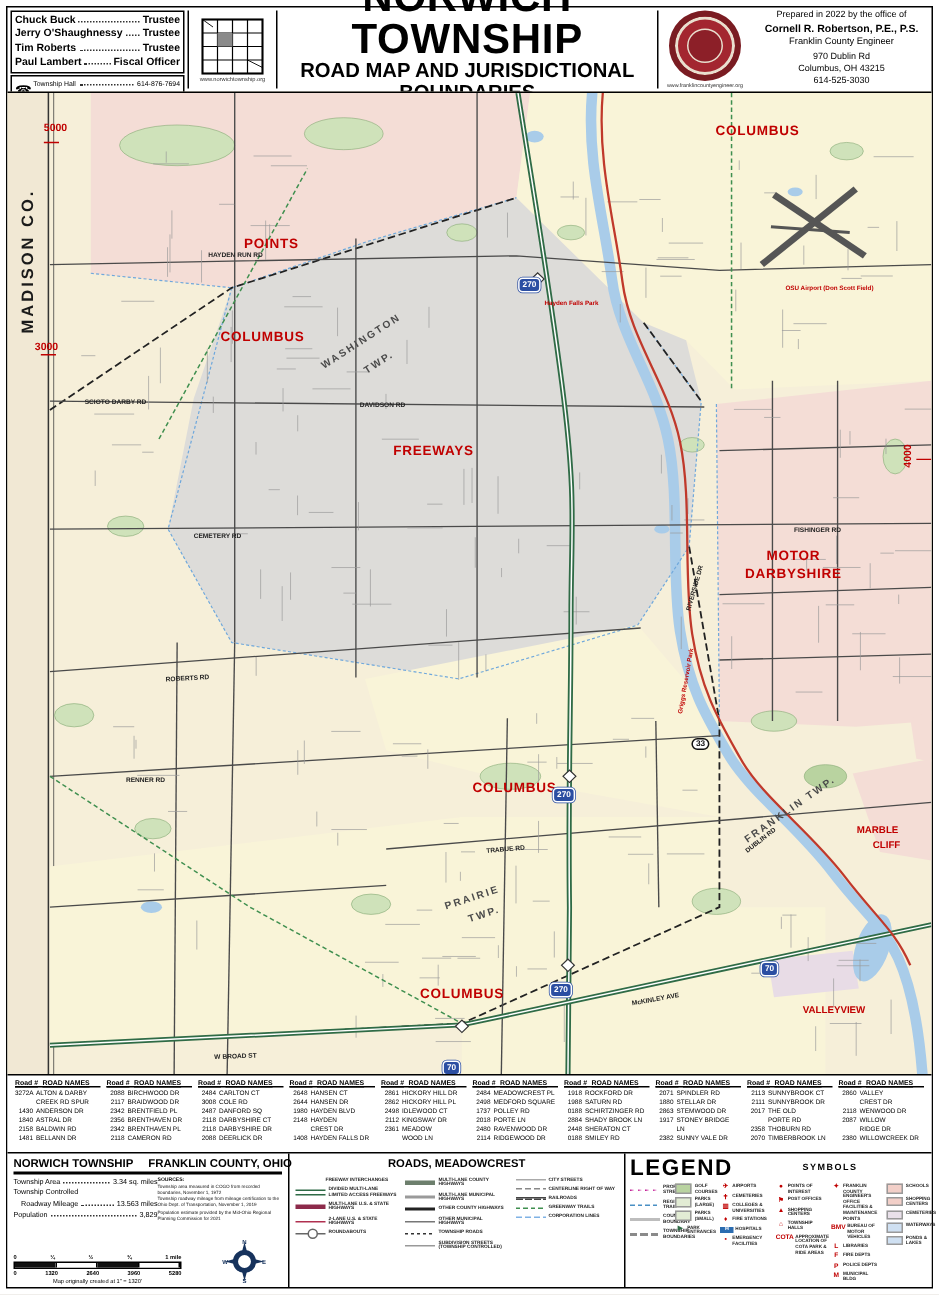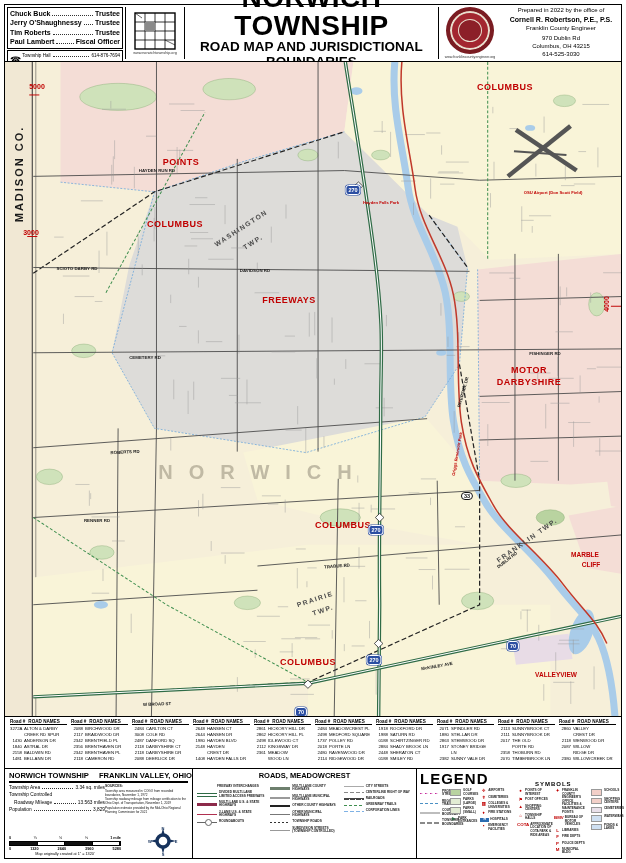--- a/index.html
+++ b/index.html
@@ -100,21 +100,21 @@
   .ls-row{height:1px!important;background:repeating-linear-gradient(90deg,#888 0 4px,transparent 4px 6px);}
   .ls-railroad{height:1px!important;background:repeating-linear-gradient(90deg,#444 0 5px,transparent 5px 6px);border-top:.5px solid #444;}
   .ls-trail{height:1px!important;background:repeating-linear-gradient(90deg,#3f8f4f 0 3px,transparent 3px 5px);}
   .ls-corp{height:1.3px!important;background:repeating-linear-gradient(90deg,#7fb2e5 0 4px,transparent 4px 6px);}
   .ls-proposed{height:1px!important;background:repeating-linear-gradient(90deg,#b08,transparent 3px 5px);}
   .ls-regtrail{height:1.2px!important;background:repeating-linear-gradient(90deg,#4a90c4 0 3px,transparent 3px 5px);}
   .ls-cnty-bnd{height:2.4px!important;background:#bdbdbd;}
   .ls-twp-bnd{height:1.4px!important;background:repeating-linear-gradient(90deg,#8a8a8a 0 5px,transparent 5px 7px);}
   
   .lg{flex:1;min-width:0;padding:1px 3px;box-sizing:border-box;}
-  .lg-head{display:flex;align-items:flex-end;}
+  .lg-head{display:flex;align-items:center;}
   .lg-title{font-size:15px;font-weight:bold;letter-spacing:1px;}
   .sym-title{flex:1;text-align:center;font-size:6px;font-weight:bold;letter-spacing:1px;}
   .lg-cols{display:flex;gap:3px;}
   .lg-col{flex:1;min-width:0;}
   .lg-col.narrow{flex:.8;}
   .lswatch{width:9px;height:4.5px;flex:0 0 auto;margin-right:2px;border:.4px solid #999;}
   .licon{flex:0 0 auto;min-width:7px;text-align:center;color:#c00000;font-weight:bold;font-size:4.4px;margin-right:1px;line-height:1;}
   .licon:empty{display:none;}
   .licon.hosp{color:#fff;background:#2b6cb0;font-size:3.6px;padding:.5px 1px;}
   .licon.green{color:#2f6b46;}
@@ -519,21 +519,20 @@
           <div class="mlab marker" style="left: 26px; top: 170px;">3000</div>
           <div class="mlab marker" style="left: 601px; top: 242px; transform: translate(-50%, -50%) rotate(-90deg);">4000</div>
           <div class="mlab city" style="left: 176px; top: 100px;">POINTS</div>
           <div class="mlab city" style="left: 170px; top: 162px;">COLUMBUS</div>
           <div class="mlab twp" style="left: 236px; top: 166px; transform: translate(-50%, -50%) rotate(-33deg);">WASHINGTON</div>
           <div class="mlab twp" style="left: 248px; top: 180px; transform: translate(-50%, -50%) rotate(-33deg);">TWP.</div>
           <div class="mlab city" style="left: 500px; top: 25px;">COLUMBUS</div>
           <div class="mlab city" style="left: 284px; top: 238px;">FREEWAYS</div>
           <div class="mlab city" style="left: 524px; top: 308px;">MOTOR</div>
           <div class="mlab city" style="left: 524px; top: 320px;">DARBYSHIRE</div>
-          <div class="mlab norwich" style="left: 258px; top: 410px;">NORWICH</div>
           <div class="mlab city" style="left: 338px; top: 463px;">COLUMBUS</div>
           <div class="mlab twp" style="left: 310px; top: 537px; transform: translate(-50%, -50%) rotate(-18deg);">PRAIRIE</div>
           <div class="mlab twp" style="left: 318px; top: 548px; transform: translate(-50%, -50%) rotate(-18deg);">TWP.</div>
           <div class="mlab twp" style="left: 522px; top: 478px; transform: translate(-50%, -50%) rotate(-35deg);">FRANKLIN TWP.</div>
           <div class="mlab city" style="left: 303px; top: 600px;">COLUMBUS</div>
           <div class="mlab city-sm" style="left: 580px; top: 492px;">MARBLE</div>
           <div class="mlab city-sm" style="left: 586px; top: 502px;">CLIFF</div>
           <div class="mlab city-sm" style="left: 551px; top: 612px;">VALLEYVIEW</div>
           <div class="mlab road" style="left: 152px; top: 108px;">HAYDEN RUN RD</div>
           <div class="mlab road" style="left: 250px; top: 208px;">DAVIDSON RD</div>
@@ -891,21 +890,21 @@
             </div>
           </div>
       </div>
       </div>
 
   <div class="band">
 
     <div class="info">
       <div class="info-title">
         <span>NORWICH TOWNSHIP</span>
-        <span>FRANKLIN VALLEY, OHIO</span>
+        <span>FRANKLIN COUNTY, OHIO</span>
       </div>
       <div class="info-body">
         <div class="stats">
 
         <div class="stat">
               <span class="s-label">Township Area</span>
               <span class="s-leader"></span>
               <span class="s-value">3.34 sq. miles</span>
             </div>
               <div class="stat nolead">

